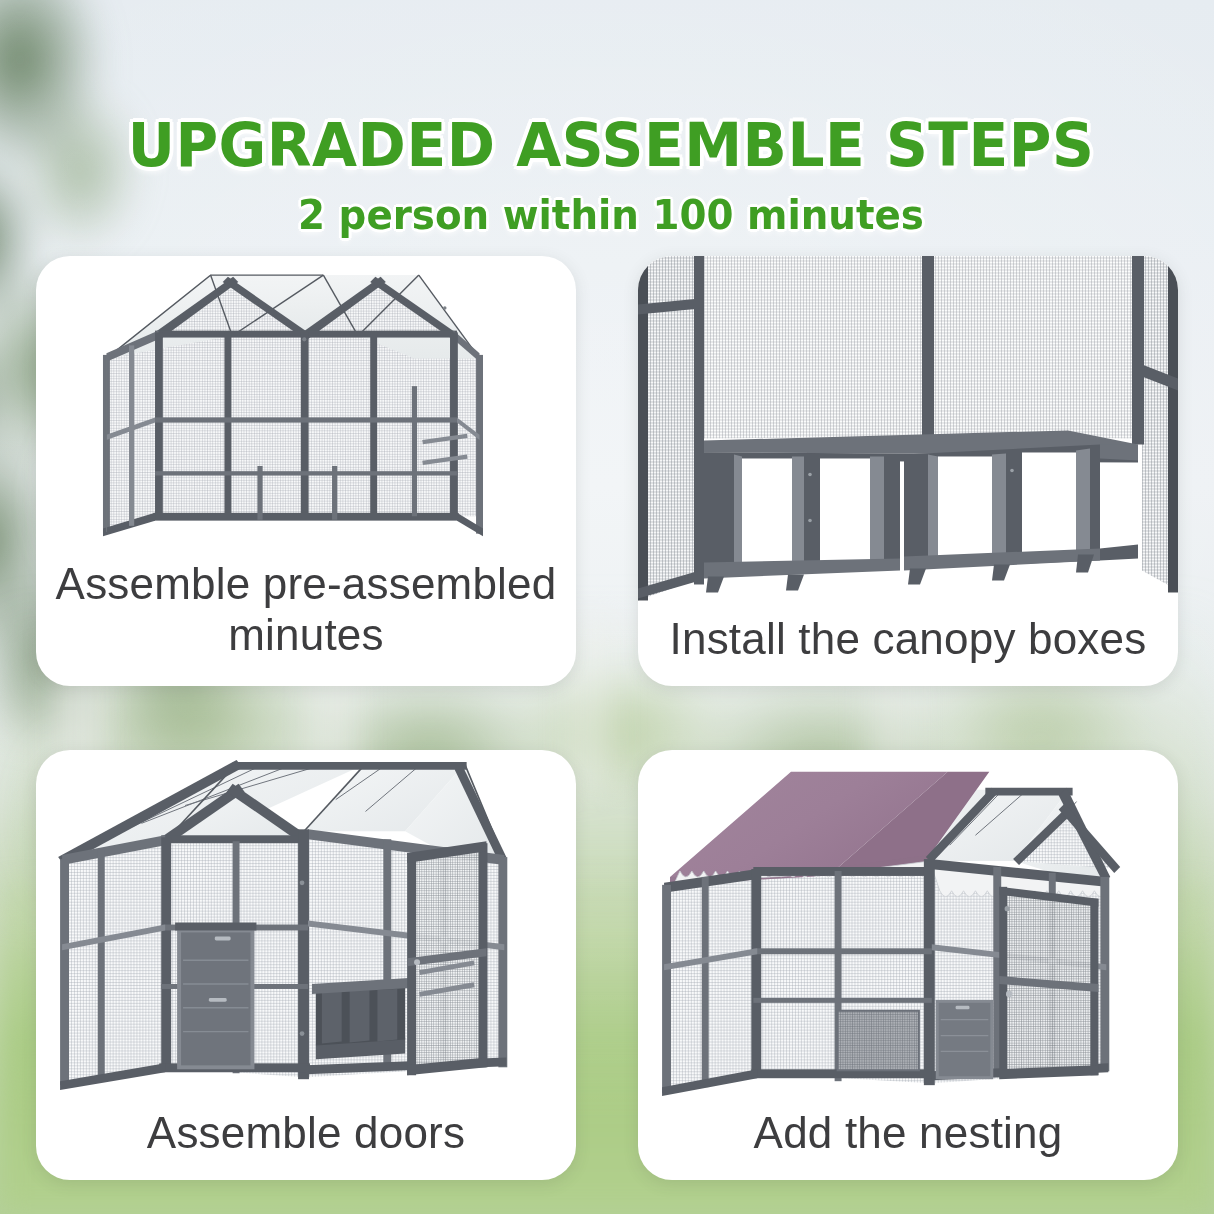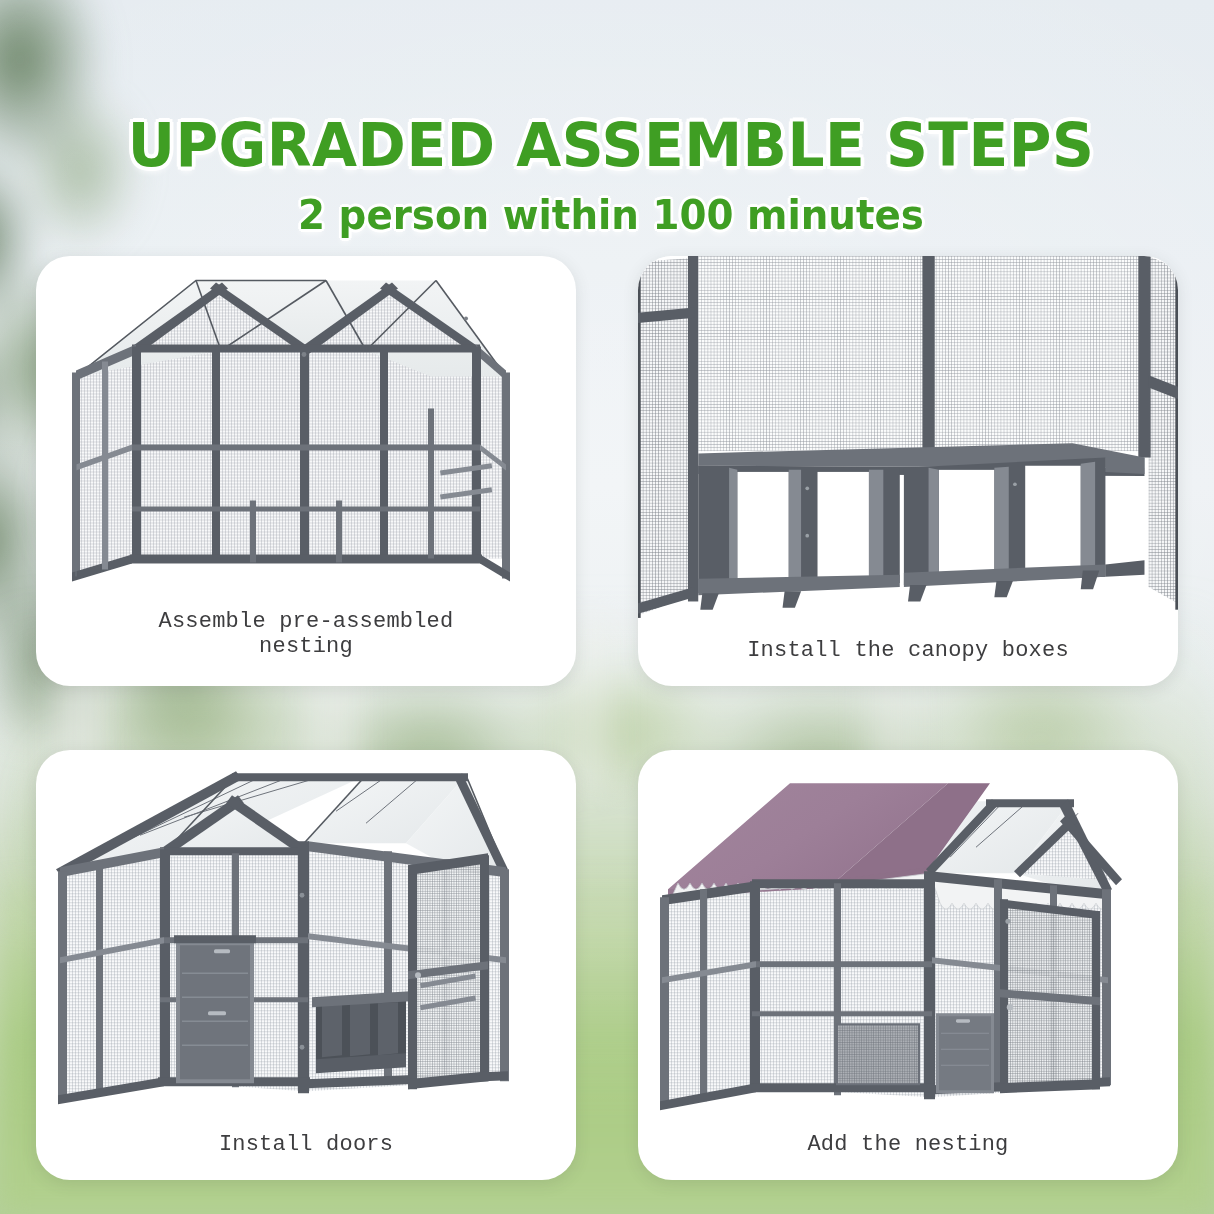--- a/index.html
+++ b/index.html
@@ -186,22 +186,22 @@
     flex: 1 1 auto;
     overflow: hidden;
   }
 
   .card-figure.bleed { margin: 0; }
   .card-figure.inset { margin: 0; }
 
   .card-caption {
     flex: 0 0 auto;
     text-align: center;
-    font-family: Liberation Mono, monospace;
-    font-size: 22px;
+    font-family: Liberation Sans, sans-serif;
+    font-size: 44px;
     font-weight: 400;
     color: #3d3d3f;
     line-height: 1.16;
     padding: 0 18px 22px 18px;
     letter-spacing: 0.2px;
   }
 
   .card-1 .card-caption { padding-bottom: 26px; }
 
   
@@ -317,21 +317,21 @@
             <rect class="frame-mid" x="214" y="242" width="6" height="62"></rect>
             <rect class="frame-mid" x="300" y="242" width="6" height="62"></rect>
 
             <circle cx="268" cy="96" r="2.4" fill="#7c8188"></circle>
             <circle cx="430" cy="60" r="2" fill="#7c8188"></circle>
           </svg>
         </div>
       </div>
       <div class="card-caption">
         <span>Assemble pre-assembled</span><br>
-        <span>nesting</span>
+        <span>minutes</span>
       </div>
     </div>
 
     <div class="card card-2">
       <div class="card-figure bleed">
         <div class="coop">
           <svg viewBox="0 0 540 372" preserveAspectRatio="xMidYMid slice">
             <defs>
               <pattern id="mesh2" width="3" height="3" patternUnits="userSpaceOnUse">
                 <rect width="3" height="3" fill="#fbfcfc"></rect>
@@ -510,21 +510,21 @@
 
             <rect class="frame-light" x="384" y="222" width="56" height="5" transform="rotate(-10 384 222)"></rect>
             <rect class="frame-light" x="384" y="244" width="56" height="5" transform="rotate(-10 384 244)"></rect>
 
             <circle cx="266" cy="134" r="2.4" fill="#8a9097"></circle>
             <circle cx="266" cy="286" r="2.4" fill="#8a9097"></circle>
           </svg>
         </div>
       </div>
       <div class="card-caption">
-        <span>Install doors</span>
+        <span>Assemble doors</span>
       </div>
     </div>
 
     <div class="card card-4">
       <div class="card-figure inset">
         <div class="coop">
           <svg viewBox="0 0 540 360" preserveAspectRatio="xMidYMid meet">
             <defs>
               <pattern id="mesh4" width="3" height="3" patternUnits="userSpaceOnUse">
                 <rect width="3" height="3" fill="#f8f9fa"></rect>

